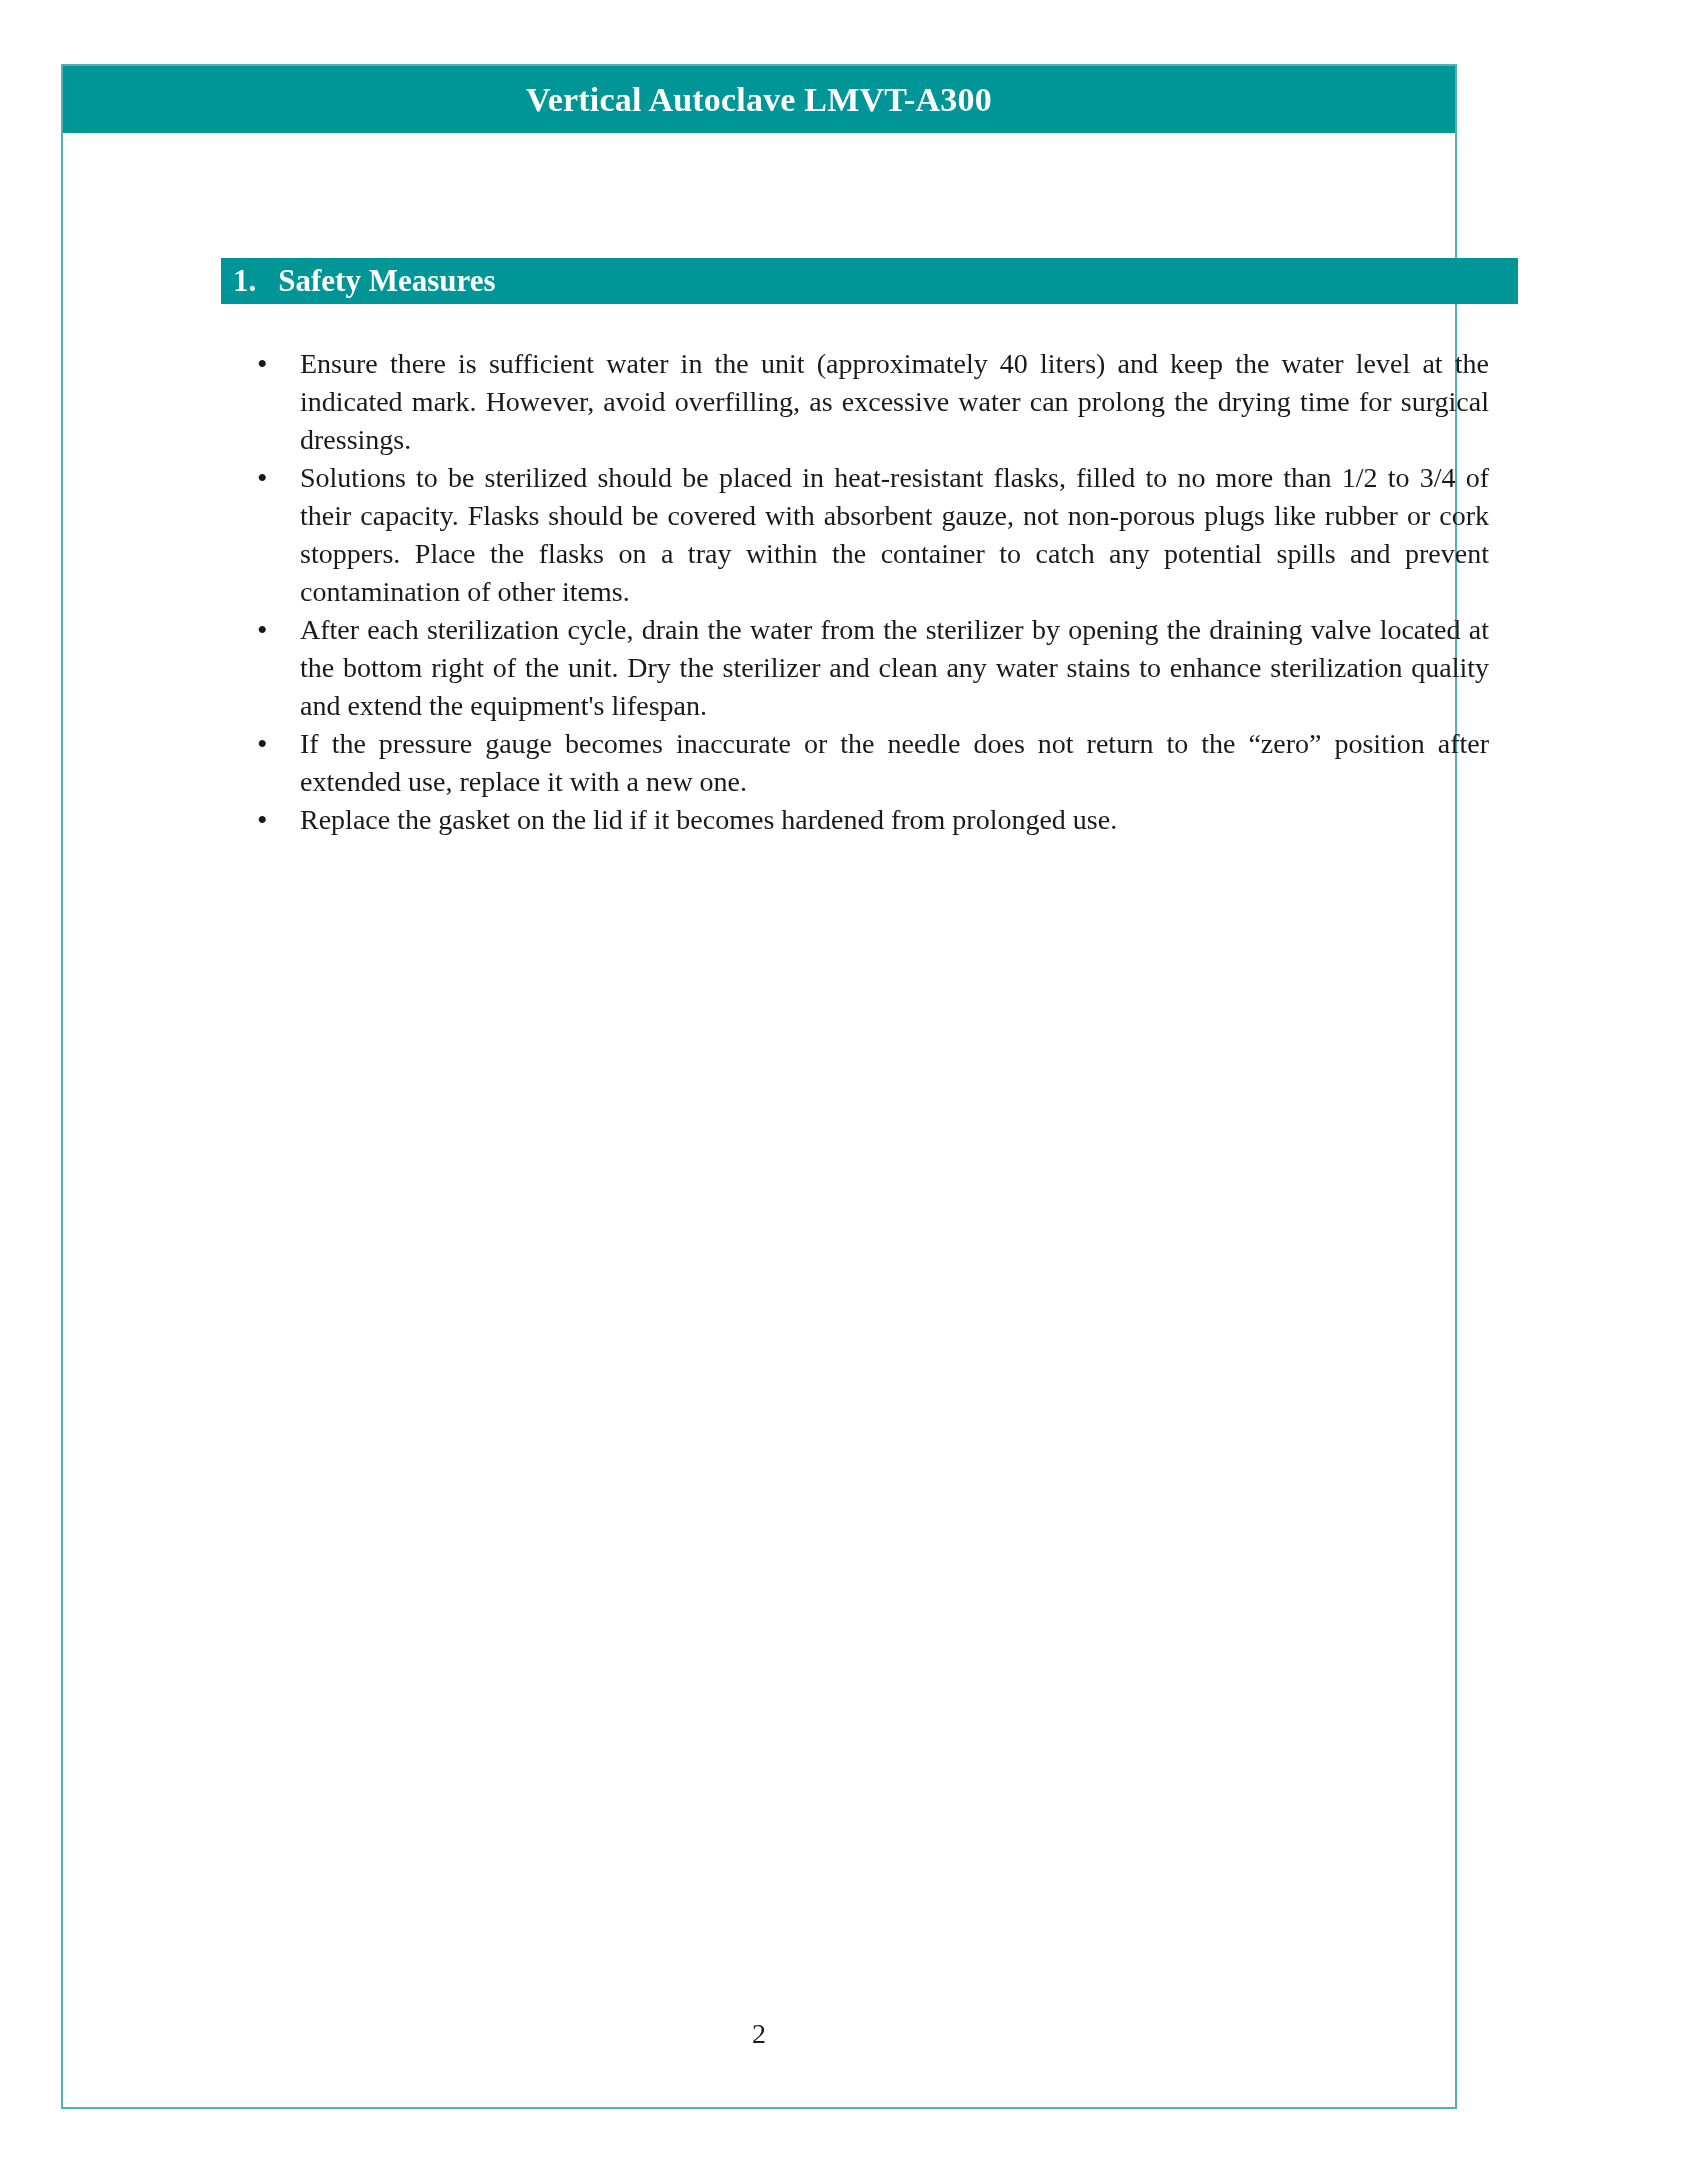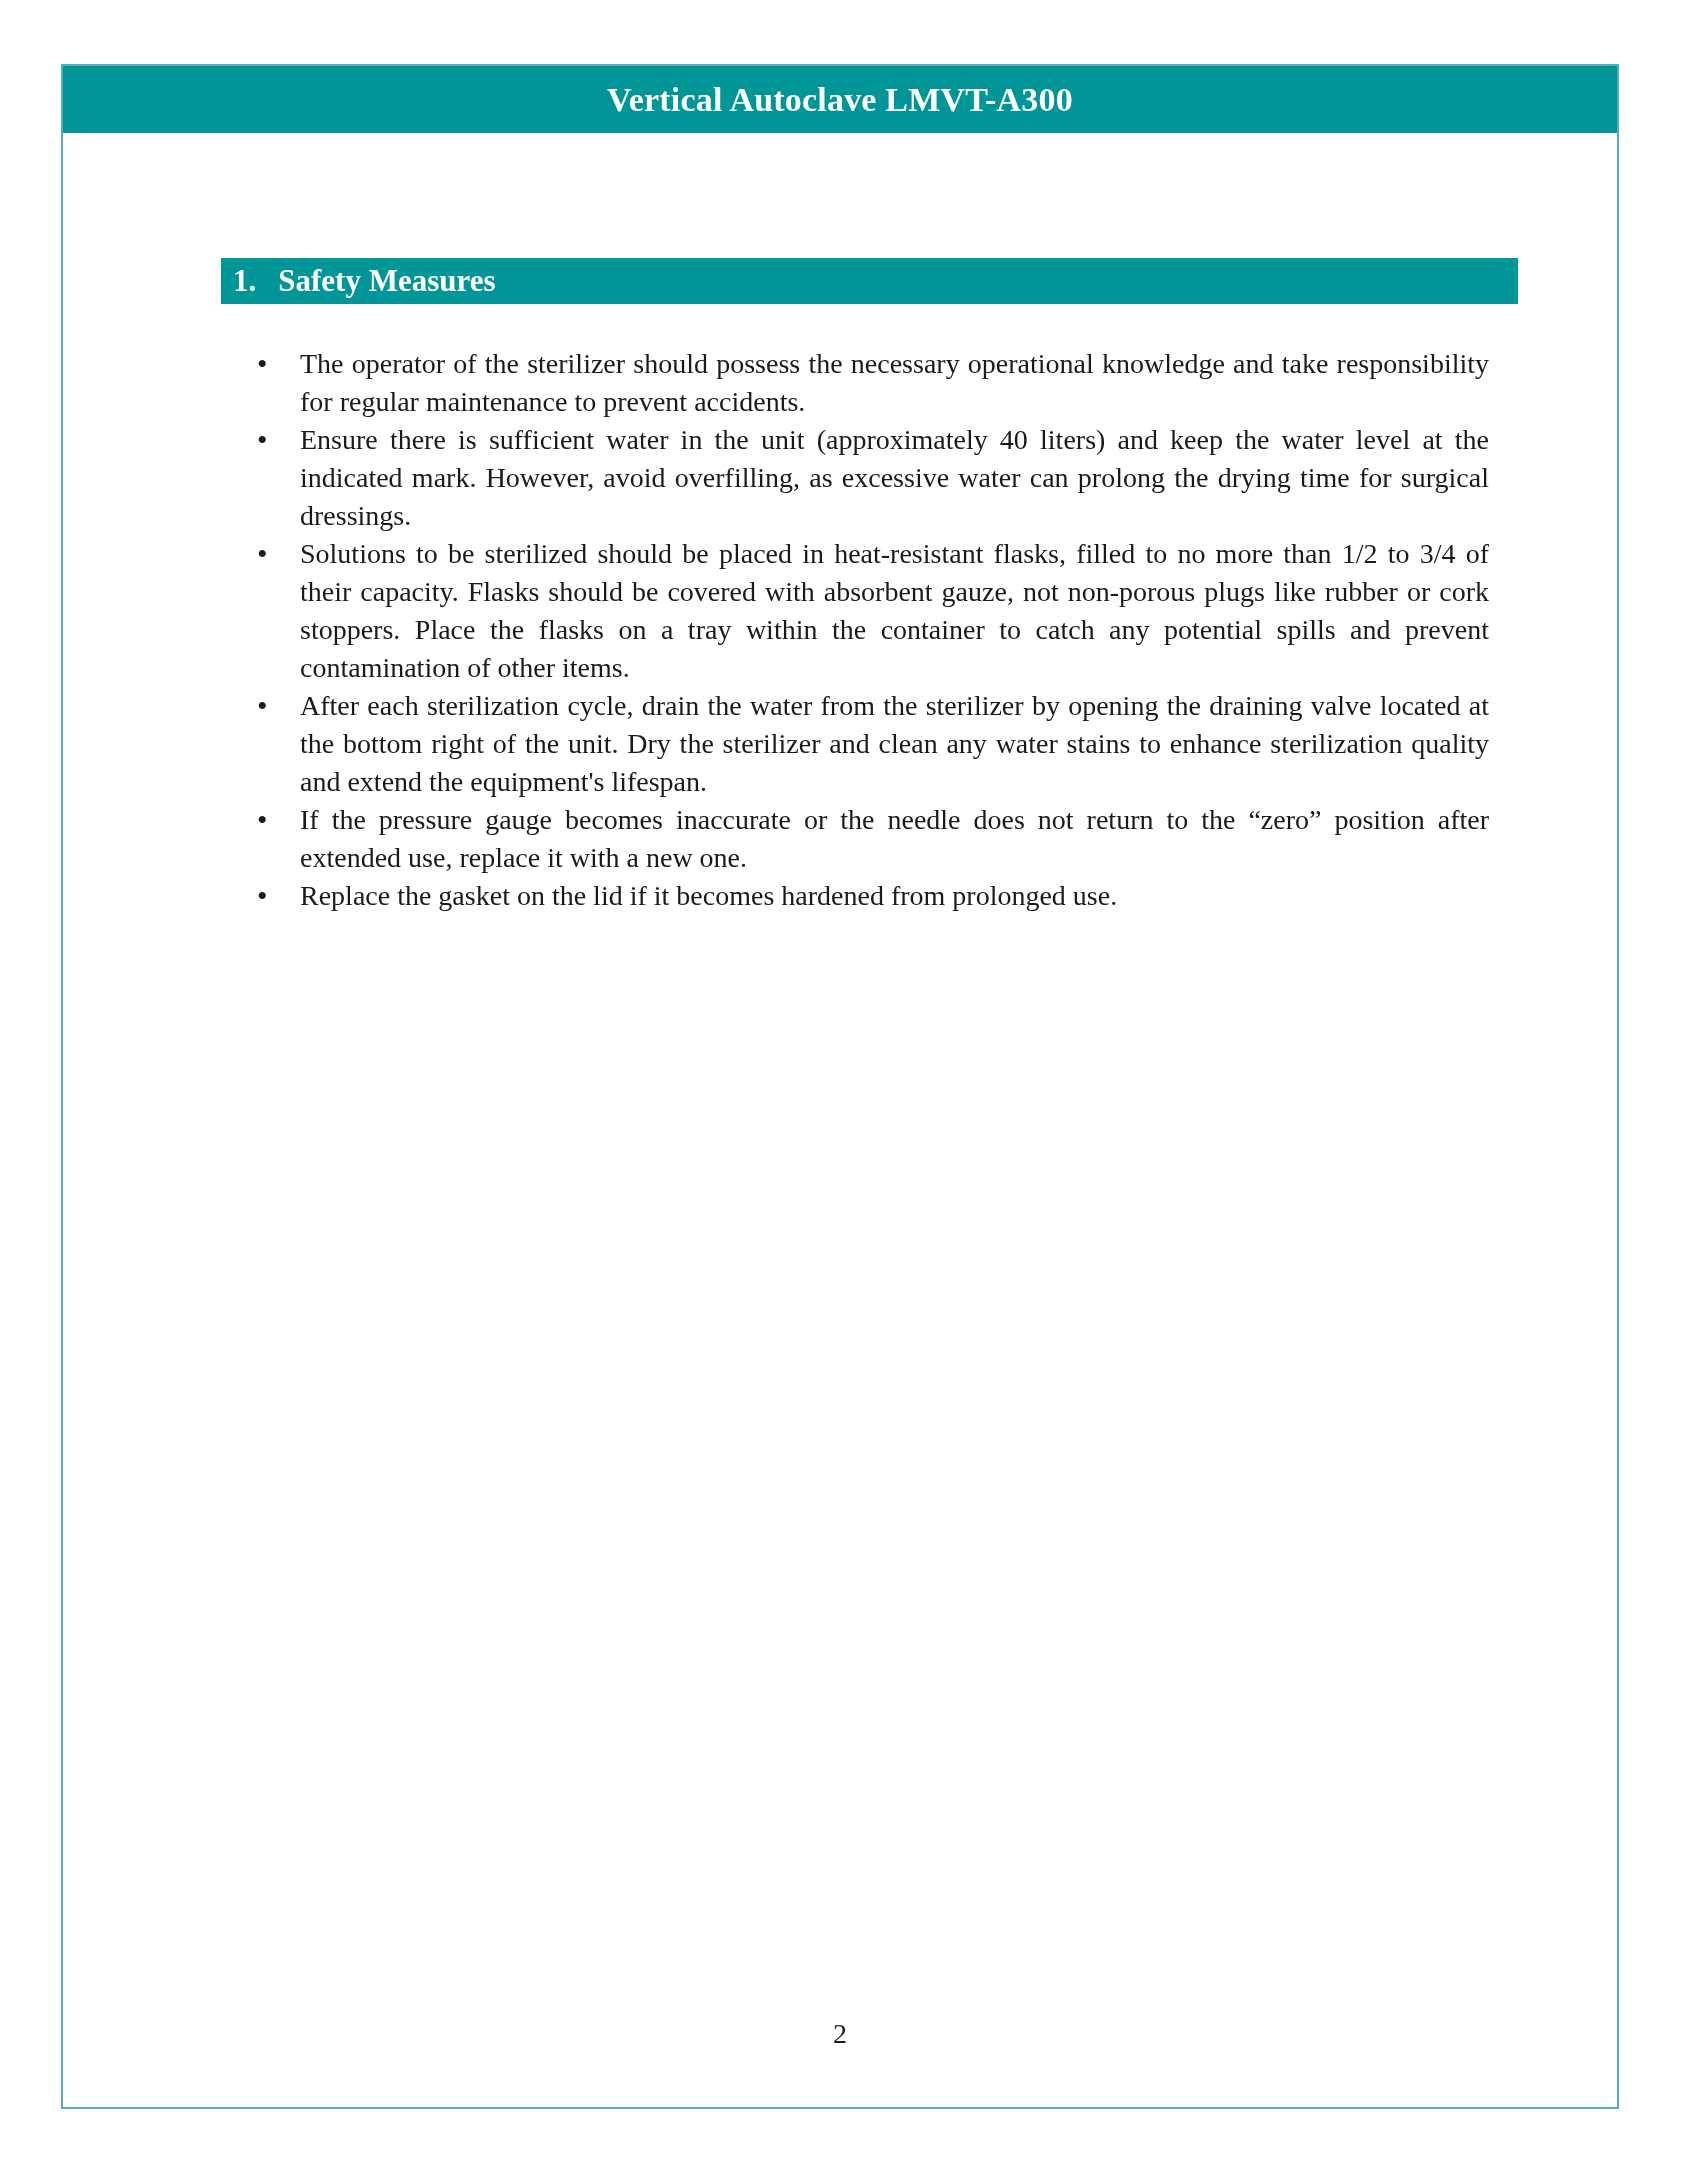--- a/index.html
+++ b/index.html
@@ -11,21 +11,21 @@
     width: 1683px;
     height: 2178px;
     position: relative;
     font-family: "Liberation Serif", "DejaVu Serif", serif;
     color: #1a1a1a;
   }
   .page {
     position: absolute;
     left: 61px;
     top: 64px;
-    width: 1558px;
+    width: 1396px;
     height: 2045px;
     box-sizing: border-box;
     border: 2px solid var(--border_teal, #52b1b7);
     background: #ffffff;
   }
   .header-bar {
     position: absolute;
     top: 0;
     left: 0;
     right: 0;
@@ -105,21 +105,20 @@
 
   <header class="header-bar">
     <span class="header-title">Vertical Autoclave LMVT-A300</span>
   </header>
 
   <div class="section-heading">
     <span class="section-number">1.</span><span>Safety Measures</span>
   </div>
 
   <ul class="safety-list">
-    <li>The operator of the sterilizer should possess the necessary operational knowledge and take responsibility for regular maintenance to prevent accidents.</li>
     <li>Ensure there is sufficient water in the unit (approximately 40 liters) and keep the water level at the indicated mark. However, avoid overfilling, as excessive water can prolong the drying time for surgical dressings.</li>
     <li>Solutions to be sterilized should be placed in heat-resistant flasks, filled to no more than 1/2 to 3/4 of their capacity. Flasks should be covered with absorbent gauze, not non-porous plugs like rubber or cork stoppers. Place the flasks on a tray within the container to catch any potential spills and prevent contamination of other items.</li>
     <li>After each sterilization cycle, drain the water from the sterilizer by opening the draining valve located at the bottom right of the unit. Dry the sterilizer and clean any water stains to enhance sterilization quality and extend the equipment's lifespan.</li>
     <li>If the pressure gauge becomes inaccurate or the needle does not return to the “zero” position after extended use, replace it with a new one.</li>
     <li>Replace the gasket on the lid if it becomes hardened from prolonged use.</li>
   </ul>
 
   <div class="page-number">2</div>
 
 </div>

